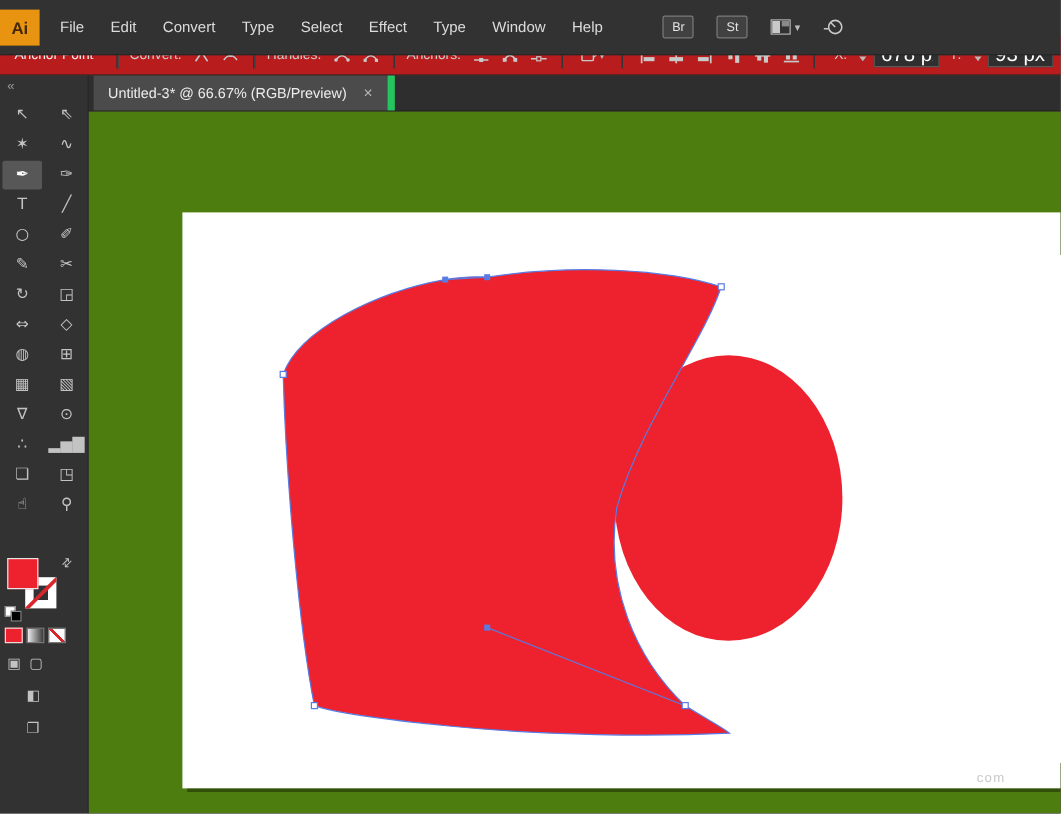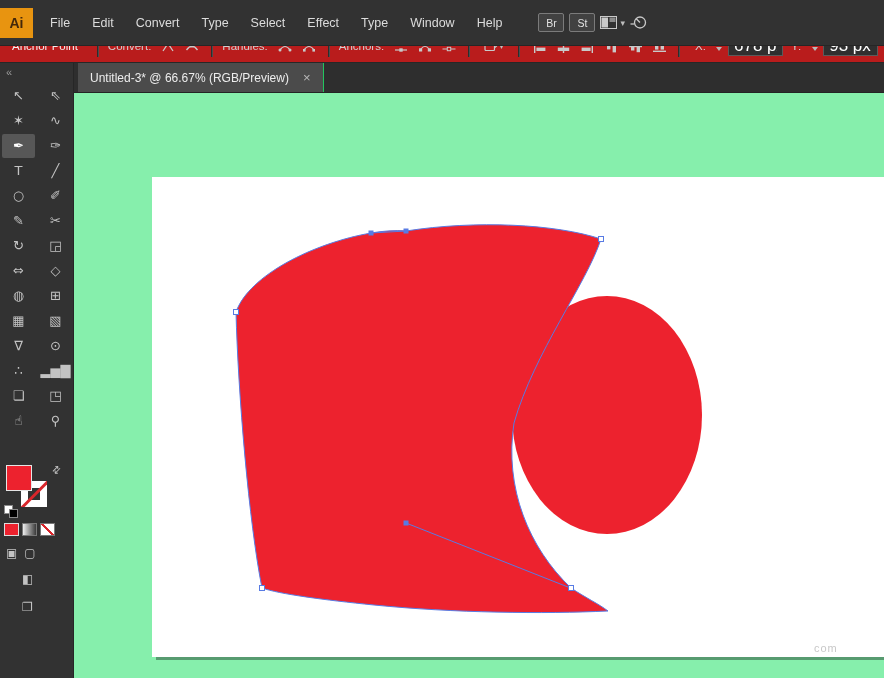--- a/index.html
+++ b/index.html
@@ -4,40 +4,40 @@
 <style>
   html,body{margin:0;padding:0;}
   body{width:884px;height:678px;overflow:hidden;font-family:"Liberation Sans",sans-serif;background:#4F5052;}
   .app{position:relative;width:884px;height:678px;overflow:hidden;background:#4F5052;}
 
   
   .menubar{position:absolute;left:0;top:0;right:0;height:46px;background:#323232;display:flex;align-items:center;z-index:9;border-bottom:1px solid #262626;box-sizing:border-box;}
   .logo{width:33px;height:30px;background:#E89410;color:#45280a;font-weight:bold;font-size:14px;display:flex;align-items:center;justify-content:center;}
   .menu-items{display:flex;align-items:center;margin-left:6px;}
   .menu-item{padding:0 11px;font-size:12.5px;color:#dcdcdc;line-height:30px;cursor:default;white-space:nowrap;}
-  .mb-right{display:flex;align-items:center;gap:5px;margin-left:25px;}
+  .mb-right{display:flex;align-items:center;gap:19px;margin-left:39px;}
   .chip{height:17px;min-width:18px;padding:0 3px;border:1px solid #7b7b7b;border-radius:2px;font-size:10.5px;color:#e2e2e2;display:flex;align-items:center;justify-content:center;background:#414141;}
   .mb-icon{display:flex;align-items:center;gap:3px;color:#c9c9c9;}
   .chev{font-size:9px;color:#bdbdbd;}
 
   
   .controlbar{position:absolute;top:30px;left:0;right:0;height:33px;background:#b91c1c;border-bottom:1px solid #272727;display:flex;align-items:center;font-size:11.5px;color:#cfcfcf;box-sizing:border-box;padding-right:6px;}
   .cb-title{color:#f1f1f1;padding:0 12px;white-space:nowrap;}
   .cb-label{margin:0 5px 0 2px;white-space:nowrap;}
   .sep{width:1px;height:22px;background:#2d2d2d;border-right:1px solid #4d4d4d;margin:0 7px;flex:0 0 auto;}
   .icon-btn{width:24px;height:22px;display:flex;align-items:center;justify-content:center;border-radius:2px;flex:0 0 auto;}
   .field{display:flex;align-items:center;gap:4px;margin-left:6px;}
   .spin{display:flex;flex-direction:column;align-items:center;gap:2px;width:9px;}
   .spin .up{width:0;height:0;border-left:3.5px solid transparent;border-right:3.5px solid transparent;border-bottom:4px solid #b9b9b9;}
   .spin .down{width:0;height:0;border-left:3.5px solid transparent;border-right:3.5px solid transparent;border-top:4px solid #b9b9b9;}
   .value-box{width:55px;height:19px;background:#2F2F2F;border:1px solid #5a5a5a;color:#fff;font-size:17px;padding:0 5px;box-sizing:border-box;font-family:"Liberation Sans",sans-serif;}
 
   
   .tabbar{position:absolute;top:63px;left:74px;right:0;height:30px;background:#2E2E2E;display:flex;border-bottom:1px solid #242424;box-sizing:border-box;}
-  .tab{height:100%;background:#4B4B4B;display:flex;align-items:center;padding:0 12px;margin-left:4px;font-size:12px;color:#ededed;gap:14px;border-right:1px solid #22c55e;white-space:nowrap;}
+  .tab{height:100%;background:#4B4B4B;display:flex;align-items:center;padding:0 12px;margin-left:4px;font-size:12px;color:#ededed;gap:14px;border-right:6px solid #22c55e;white-space:nowrap;}
   .tab-close{color:#b8b8b8;font-size:13px;cursor:default;}
 
   
   .toolbox{position:absolute;top:63px;left:0;width:74px;bottom:0;background:#323232;border-right:1px solid #262626;box-sizing:border-box;}
   .collapse{display:block;color:#9a9a9a;font-size:11px;padding:3px 0 0 6px;letter-spacing:-1px;}
   .tools{display:grid;grid-template-columns:37px 37px;grid-auto-rows:25px;margin-top:5px;justify-items:center;align-items:center;}
   .tool{width:33px;height:24px;display:flex;align-items:center;justify-content:center;color:#c3c3c3;font-size:13px;font-family:"DejaVu Sans",sans-serif;cursor:default;}
   .tool.selected{background:#575757;border-radius:2px;color:#ffffff;}
 
   .stroke-swatch{position:absolute;left:21px;top:418px;width:26px;height:26px;background:#ffffff;overflow:hidden;z-index:1;}
@@ -52,21 +52,21 @@
   .cbtn{width:15px;height:13px;border:1px solid #787878;box-sizing:border-box;}
   .cbtn.color{background:#ED222E;border-color:#dddddd;}
   .cbtn.grad{background:linear-gradient(90deg,#eeeeee,#3a3a3a);}
   .cbtn.none{background:linear-gradient(45deg,#fff 42%,#d8262b 42%,#d8262b 58%,#fff 58%);}
   .mode-row{position:absolute;display:flex;gap:7px;color:#c3c3c3;font-size:12px;font-family:"DejaVu Sans",sans-serif;}
   .mr1{left:6px;top:483px;}
   .mr2{left:22px;top:509px;}
   .mr3{left:22px;top:537px;}
 
   
-  .canvas{position:absolute;left:74px;top:93px;width:810px;height:585px;background:#86efac;}
+  .canvas{position:absolute;left:74px;top:93px;width:810px;height:585px;background:#4d7c0f;}
   .canvas svg{display:block;}
 </style>
 </head>
 <body>
 
 <div class="app">
 
   <div class="menubar">
     <div class="logo">Ai</div>
     <div class="menu-items">

